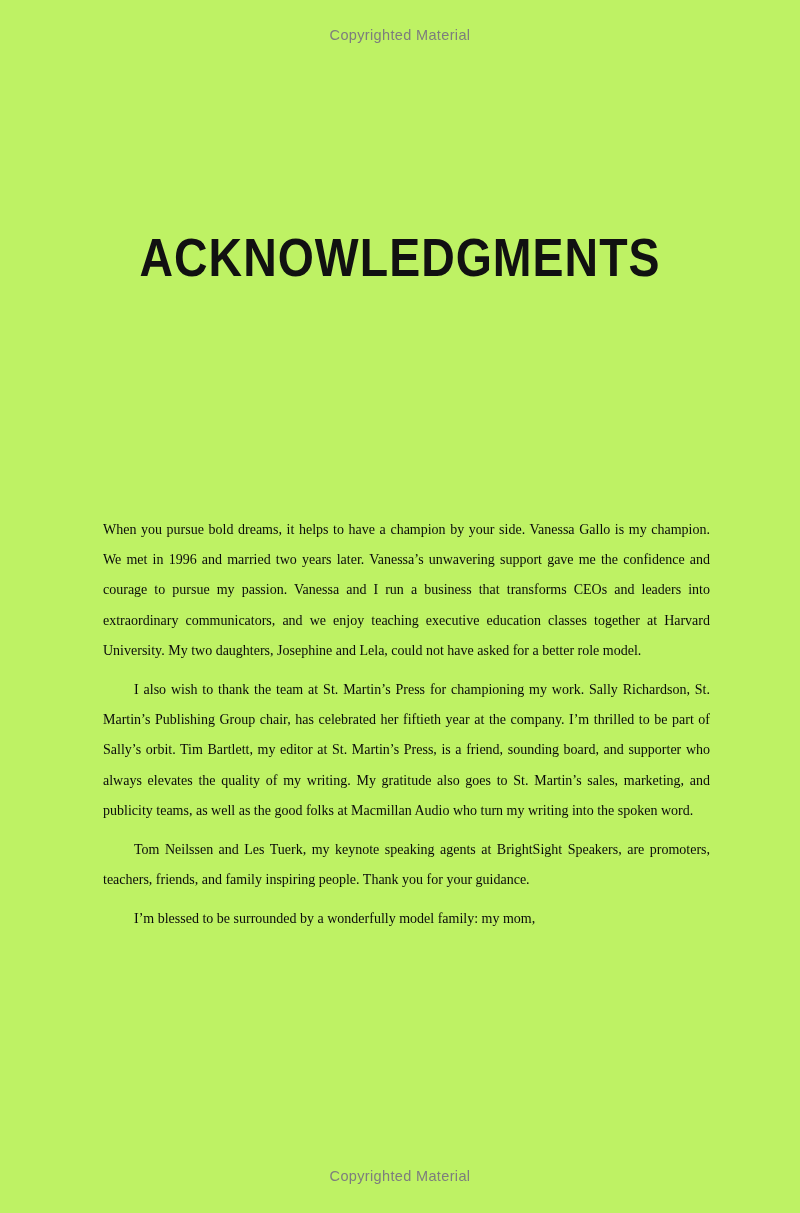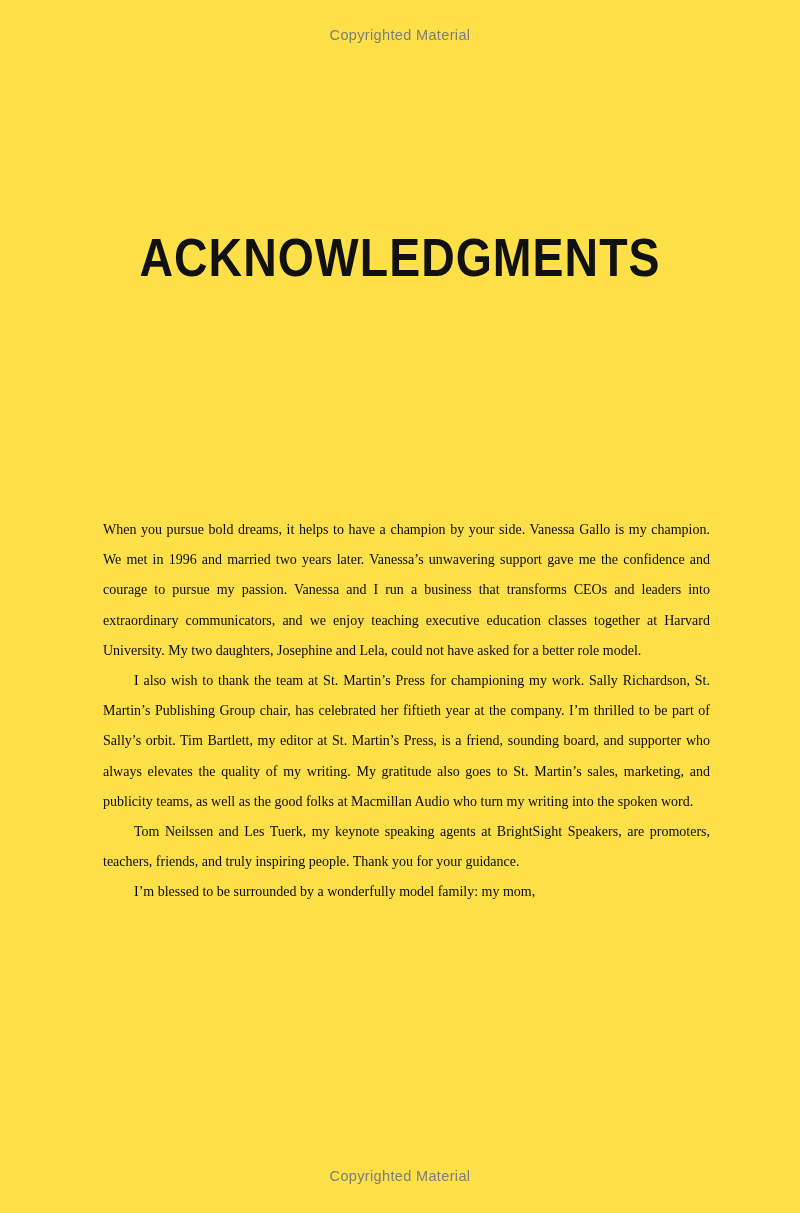--- a/index.html
+++ b/index.html
@@ -16,21 +16,21 @@
     font-family: "Liberation Serif", "DejaVu Serif", serif;
     color: #000000;
     -webkit-font-smoothing: antialiased;
   }
 
   .page {
     position: absolute;
     inset: 0;
     width: 800px;
     height: 1213px;
-    background: #fde047;
+    background: #bef264;
   }
 
   
   .watermark {
     position: absolute;
     left: 0;
     width: 800px;
     text-align: center;
     font-family: "Liberation Sans", "DejaVu Sans", sans-serif;
     font-size: 14.5px;
@@ -70,38 +70,38 @@
 
   .para {
     margin: 0;
     font-size: 14px;
     line-height: 30.2px;
     text-align: justify;
     text-justify: inter-word;
     hyphens: manual;
     color: #0a0a0a;
   }
-  .para + .para { margin-top: 0; }
+  .para + .para { margin-top: 9px; }
   .para.indent { text-indent: 31px; }
   .para.first { text-indent: 0; }
 
   
   .text-block .para:last-child { }
 </style>
 </head>
 <body>
 
 <div class="page">
 
   <div class="watermark top">Copyrighted Material</div>
 
   <h1 class="chapter-title">ACKNOWLEDGMENTS</h1>
 
   <div class="text-block">
     <p class="para first">When you pursue bold dreams, it helps to have a champion by your side. Vanessa Gallo is my champion. We met in 1996 and married two years later. Vanessa’s unwavering support gave me the confidence and courage to pursue my passion. Vanessa and I run a business that transforms CEOs and leaders into extraordinary communicators, and we enjoy teaching executive education classes together at Harvard University. My two daughters, Josephine and Lela, could not have asked for a better role model.</p>
     <p class="para indent">I also wish to thank the team at St. Martin’s Press for championing my work. Sally Richardson, St. Martin’s Publishing Group chair, has celebrated her fiftieth year at the company. I’m thrilled to be part of Sally’s orbit. Tim Bartlett, my editor at St. Martin’s Press, is a friend, sounding board, and supporter who always elevates the quality of my writing. My gratitude also goes to St. Martin’s sales, marketing, and publicity teams, as well as the good folks at Macmillan Audio who turn my writing into the spoken word.</p>
-    <p class="para indent">Tom Neilssen and Les Tuerk, my keynote speaking agents at BrightSight Speakers, are promoters, teachers, friends, and truly inspiring people. Thank you for your guidance.</p>
+    <p class="para indent">Tom Neilssen and Les Tuerk, my keynote speaking agents at BrightSight Speakers, are promoters, teachers, friends, and family inspiring people. Thank you for your guidance.</p>
     <p class="para indent">I’m blessed to be surrounded by a wonderfully model family: my mom,</p>
   </div>
 
   <div class="watermark bottom">Copyrighted Material</div>
 
 </div>
 
 </body></html>

